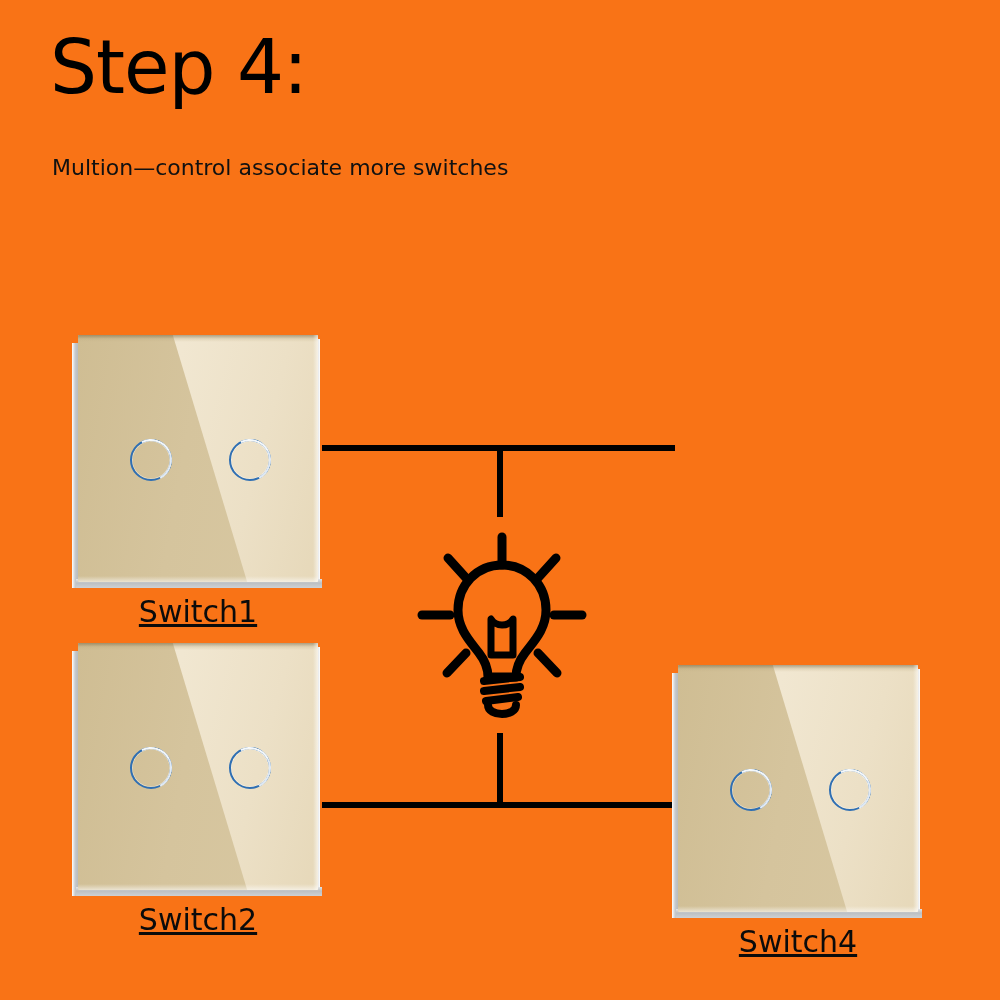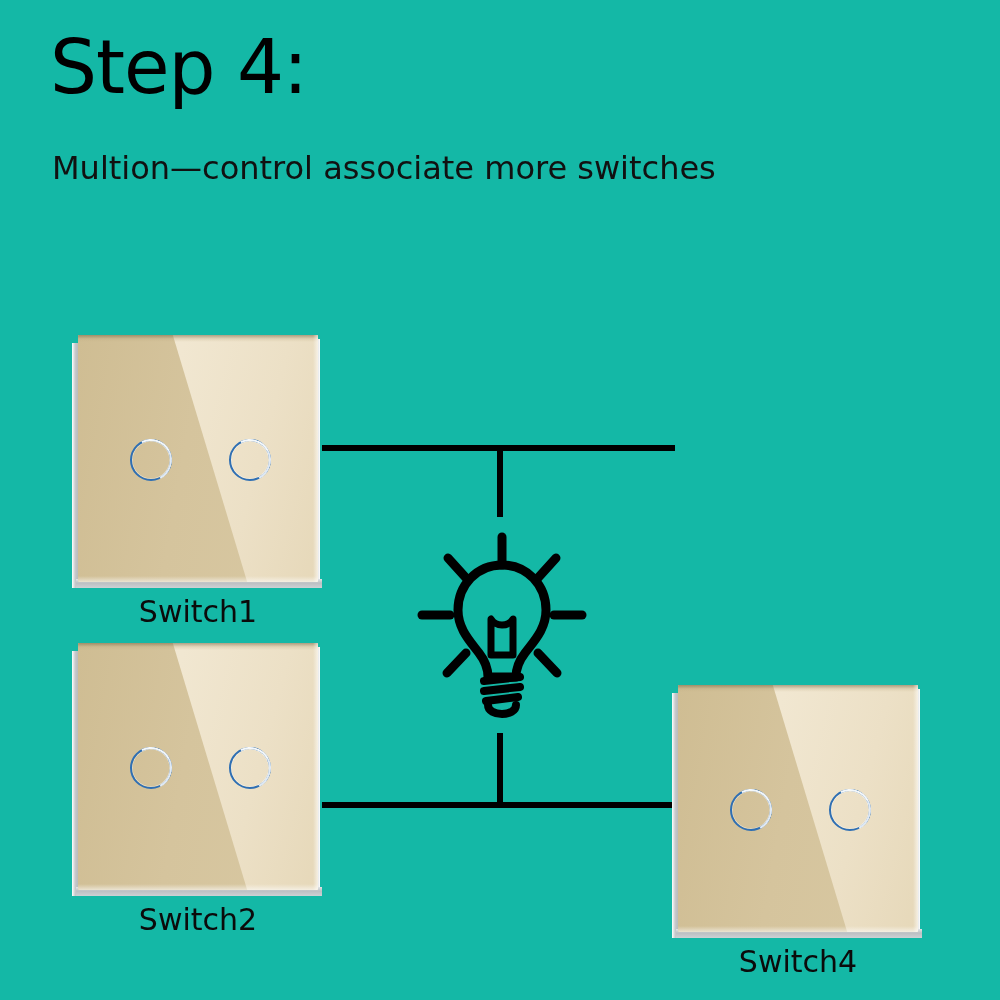--- a/index.html
+++ b/index.html
@@ -9,42 +9,42 @@
     background: #ffffff;
   }
   body {
     font-family: "DejaVu Sans", "Liberation Sans", sans-serif;
     -webkit-font-smoothing: antialiased;
   }
   #stage {
     position: relative;
     width: 1000px;
     height: 1000px;
-    background: #14b8a6;
+    background: #f97316;
     overflow: hidden;
   }
 
   
   #step-title {
     position: absolute;
     left: 50px;
     top: 24px;
     font-size: 74px;
     line-height: 86px;
     font-weight: 400;
     color: #000000;
     letter-spacing: -1px;
     white-space: nowrap;
   }
   #subtitle {
     position: absolute;
     left: 52px;
     top: 142px;
     width: 720px;
-    font-size: 32px;
+    font-size: 22px;
     line-height: 52px;
     font-weight: 400;
     color: #111111;
   }
   #subtitle .sub-line {
     display: block;
     white-space: nowrap;
   }
 
   
@@ -160,20 +160,21 @@
   .switch-label {
     position: absolute;
     top: 262px;
     left: 0;
     width: 252px;
     text-align: center;
     font-size: 30px;
     line-height: 34px;
     color: #0b0b0b;
     white-space: nowrap;
+    text-decoration: underline;
   }
 
   
   .wire {
     position: absolute;
     background: #000000;
   }
   .wire-h { height: 6px; }
   .wire-v { width: 6px; }
 
@@ -260,21 +261,21 @@
         <div class="glass-top-sheen"></div>
         <div class="glass-bottom-sheen"></div>
         <div class="glass-right-sheen"></div>
         <div class="touch-ring left"></div>
         <div class="touch-ring right"></div>
       </div>
     </div>
     <div class="switch-label">Switch2</div>
   </div>
 
-  <div class="switch-unit" style="left:672px; top:683px;">
+  <div class="switch-unit" style="left:672px; top:663px;">
     <div class="panel-wrap">
       <div class="panel-frame-left"></div>
       <div class="panel-frame-right"></div>
       <div class="panel-frame-bottom"></div>
       <div class="panel-glass">
         <div class="glass-left"></div>
         <div class="glass-highlight"></div>
         <div class="glass-top-sheen"></div>
         <div class="glass-bottom-sheen"></div>
         <div class="glass-right-sheen"></div>

